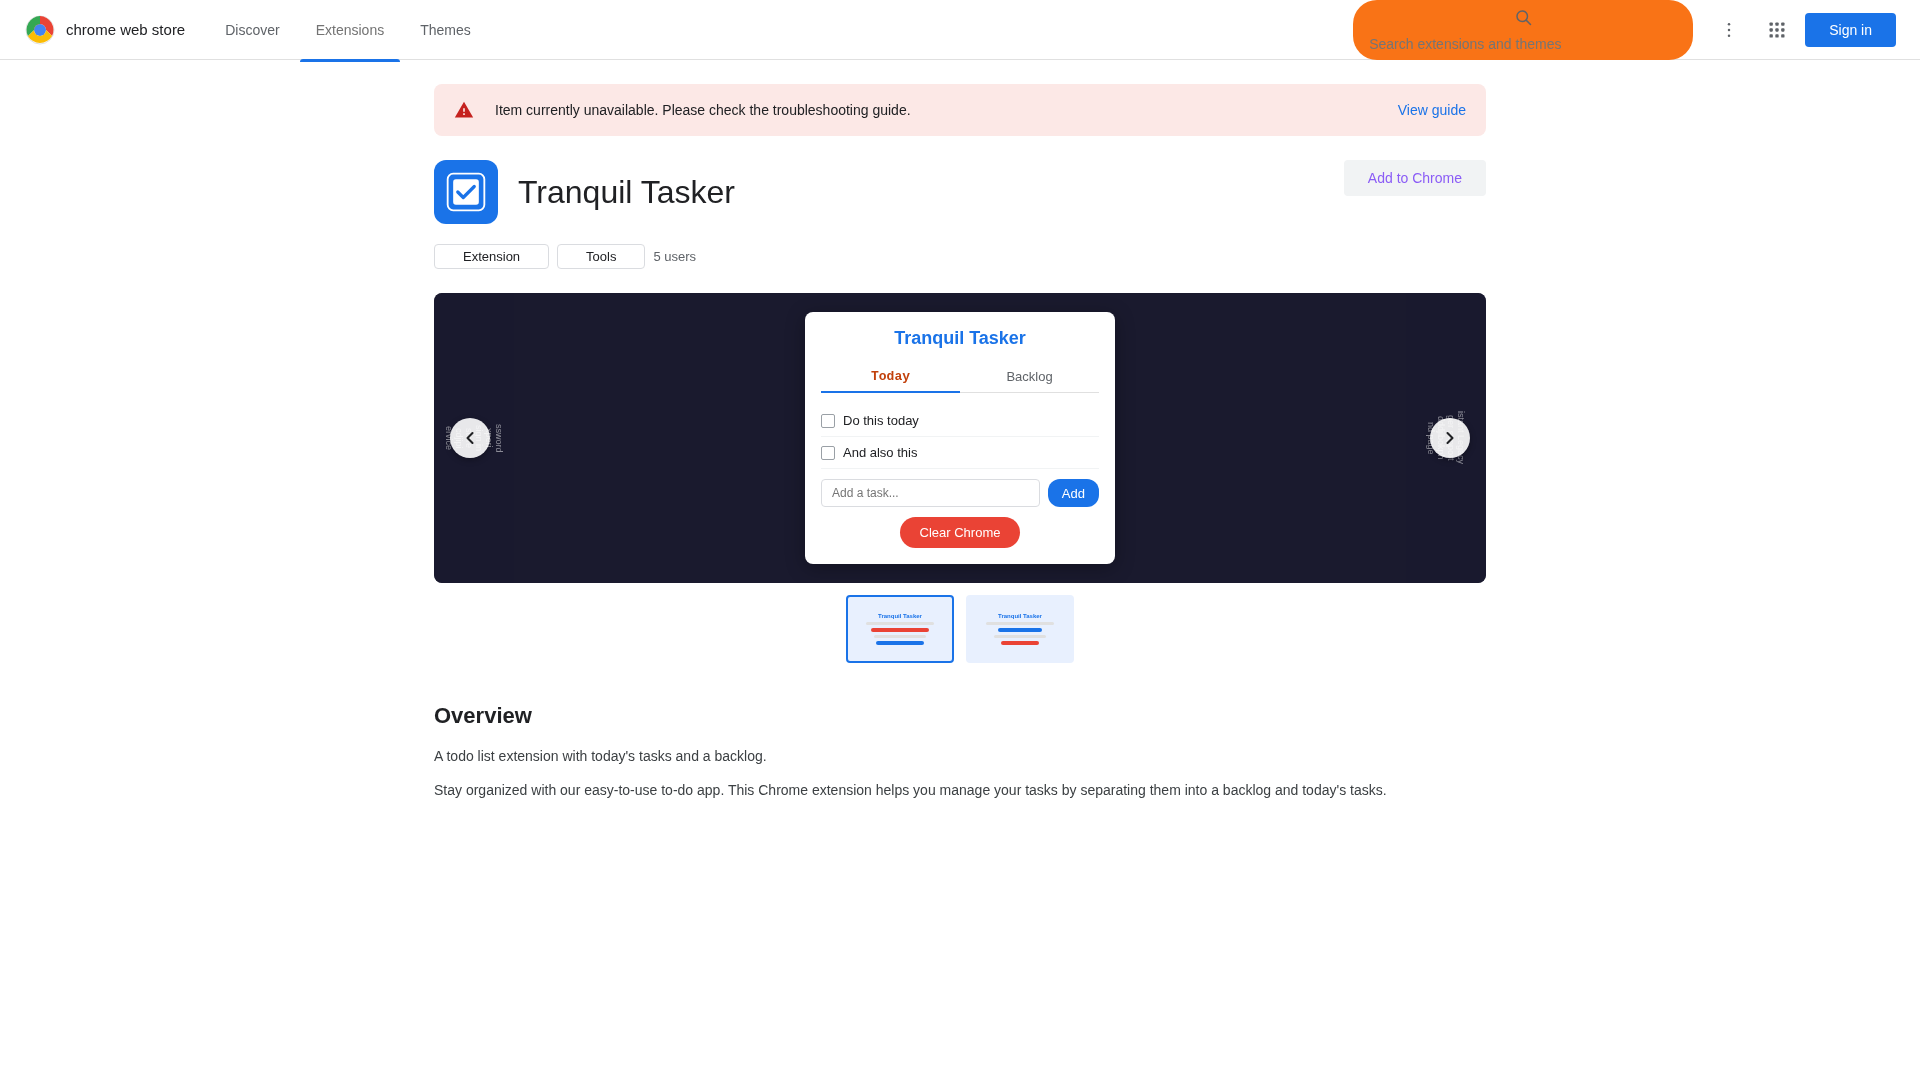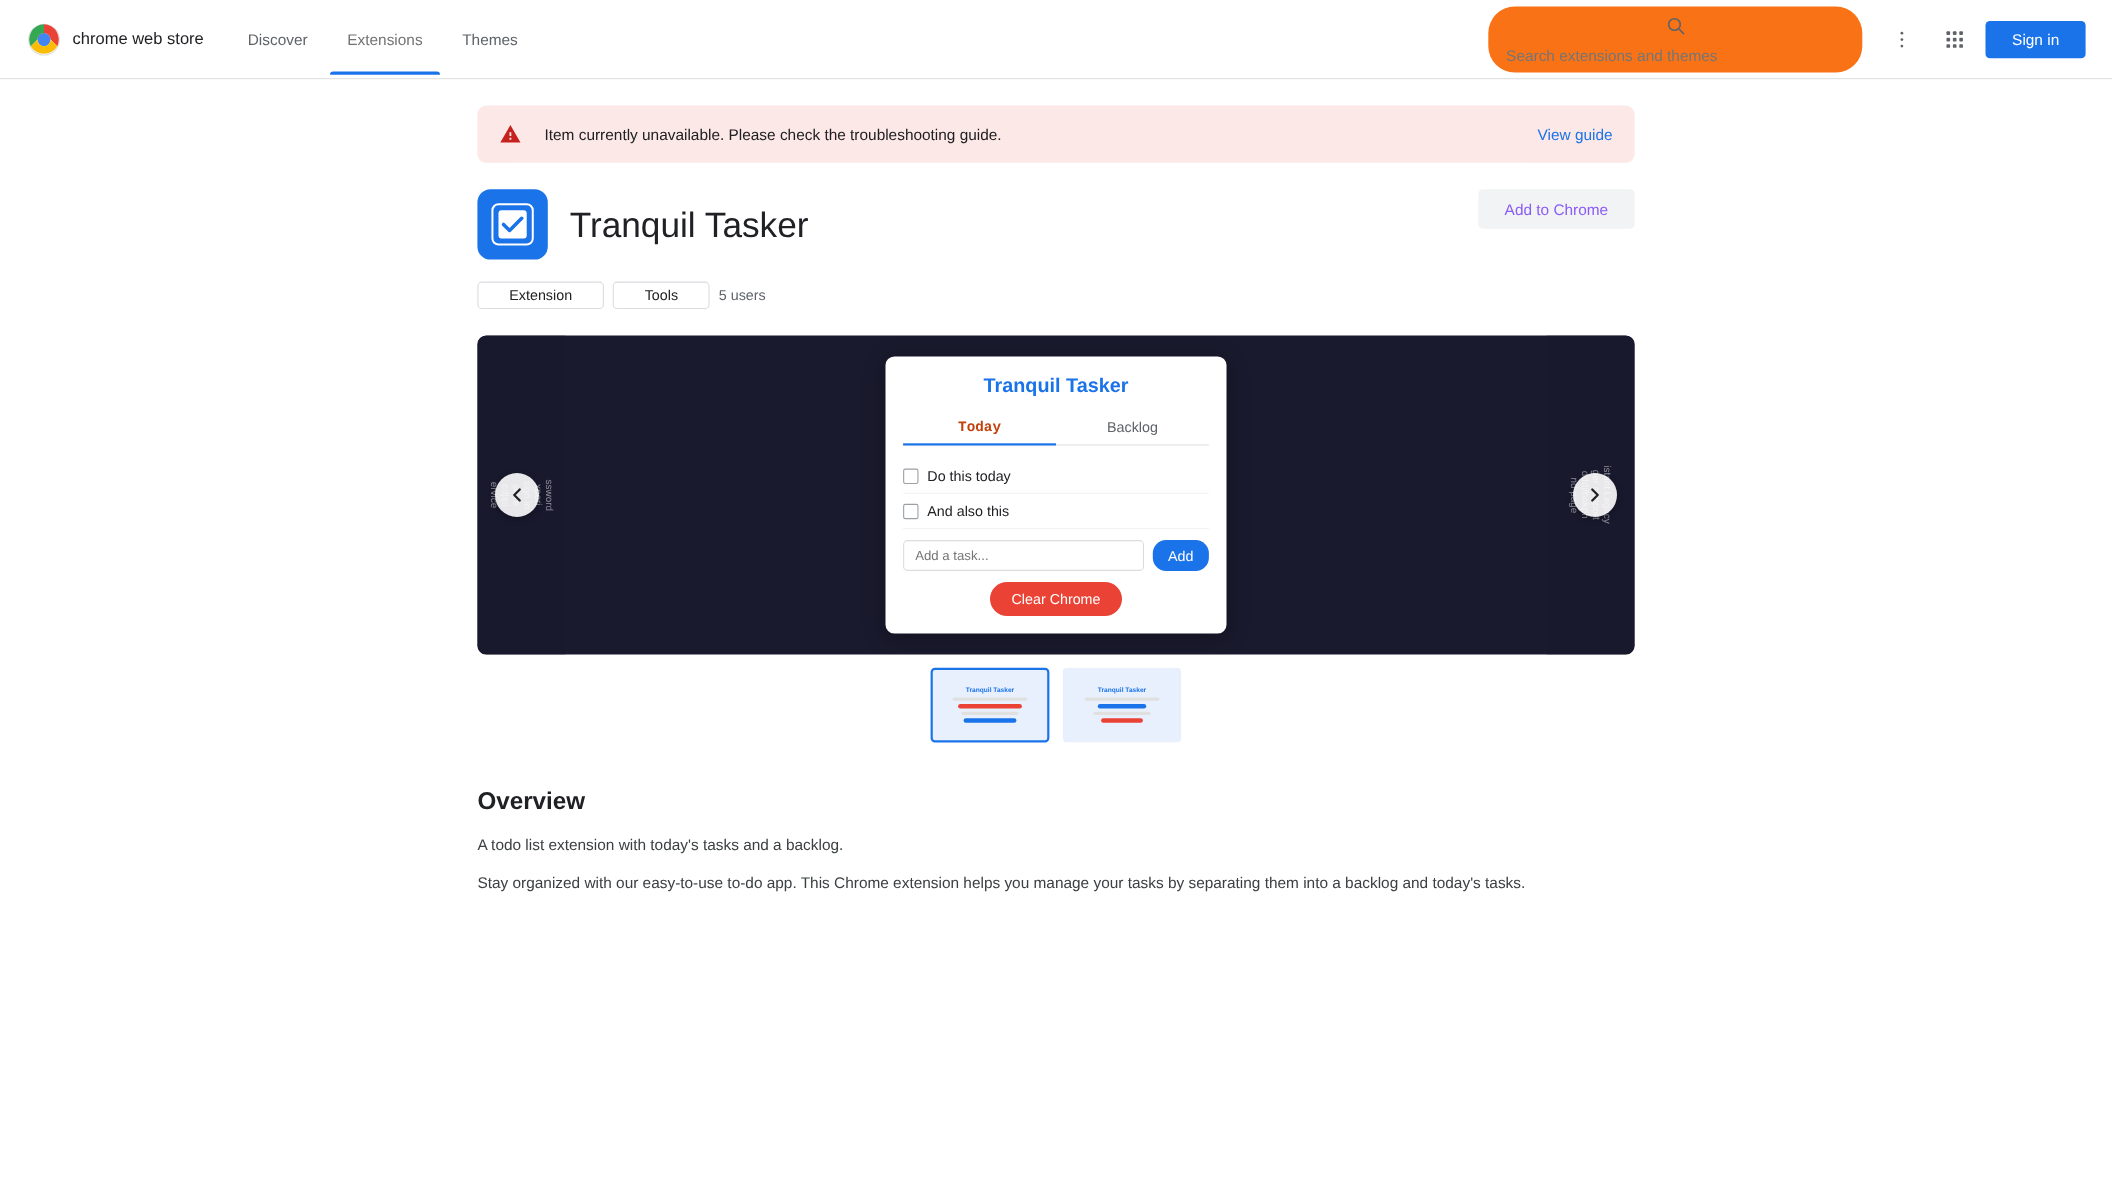--- a/index.html
+++ b/index.html
@@ -3,21 +3,21 @@
   <meta charset="utf-8">
   <style>
     * { box-sizing: border-box; margin: 0; padding: 0; }
     body { font-family: 'Segoe UI', Arial, sans-serif; background: #fff; color: #202124; font-size: 14px; }
 
     
     .header {
       display: flex;
       align-items: center;
       padding: 0 24px;
-      height: 72px;
+      height: 60px;
       border-bottom: 1px solid #e0e0e0;
       gap: 16px;
     }
     .header-logo {
       display: flex;
       align-items: center;
       gap: 10px;
       text-decoration: none;
       color: #202124;
     }

